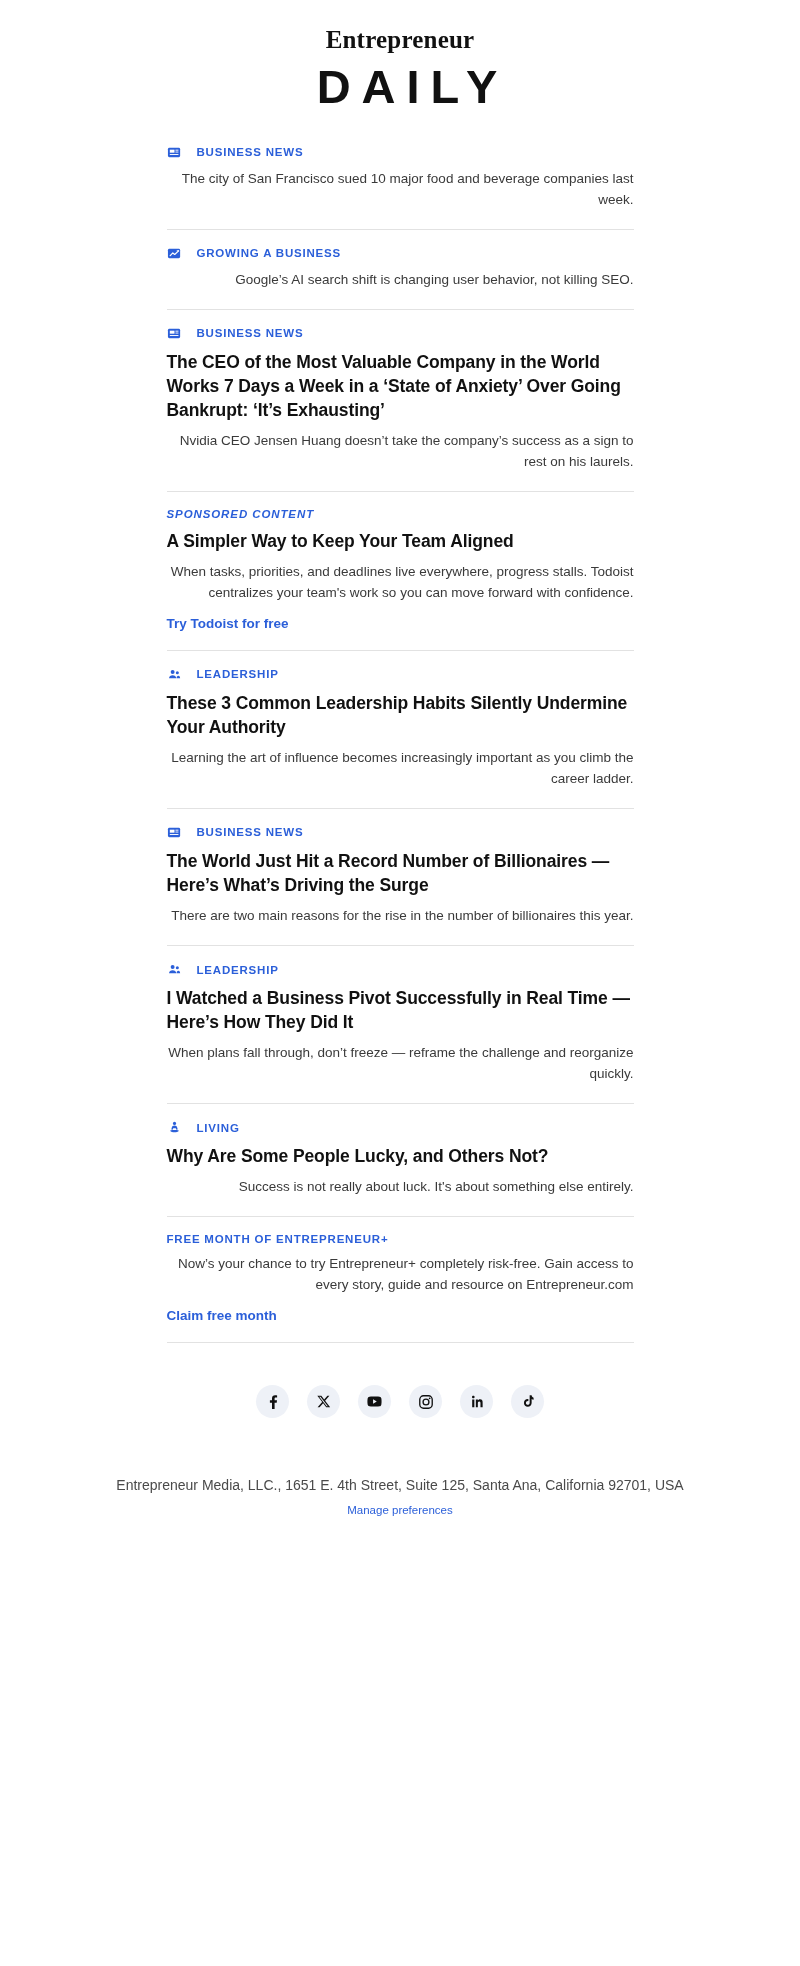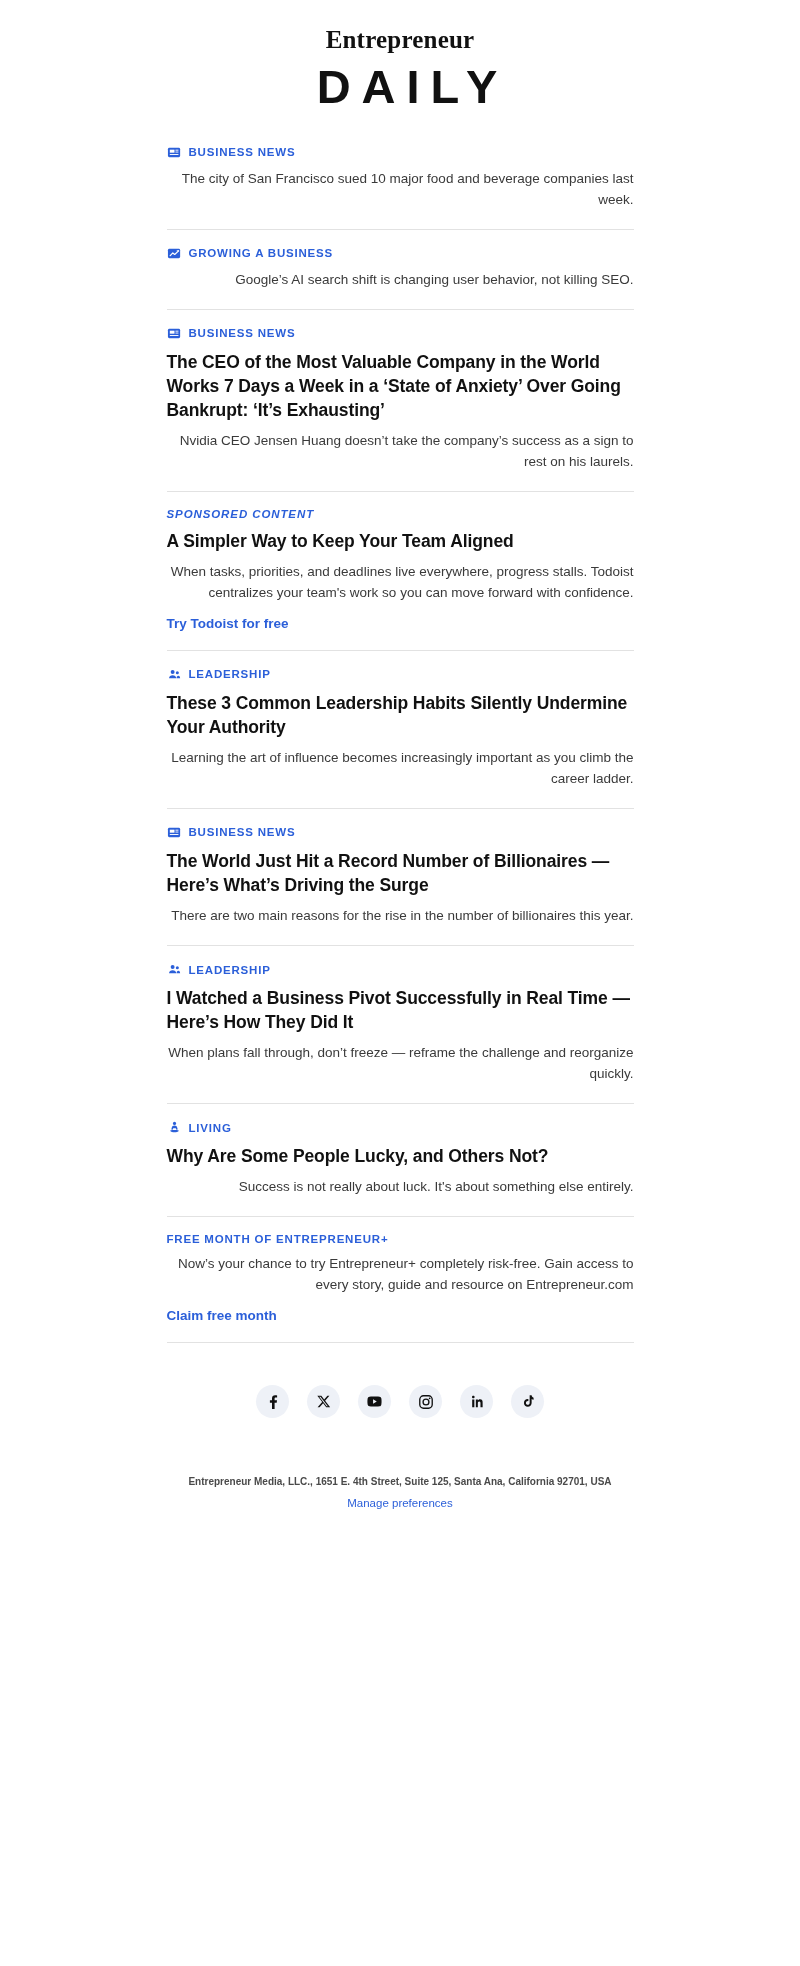--- a/index.html
+++ b/index.html
@@ -47,21 +47,21 @@
     padding: 0 96px;
   }
   .article {
     padding: 16px 0 18px 0;
     border-bottom: 1px solid #e2e2e2;
   }
   .article:first-of-type { padding-top: 18px; }
   .kicker {
     display: flex;
     align-items: center;
-    gap: 7px;
+    gap: 15px;
     margin-bottom: 9px;
   }
   .kicker-icon {
     width: 15px;
     height: 15px;
     display: inline-block;
     flex: 0 0 auto;
     color: #2b5fd9;
   }
   .kicker-icon svg { display: block; }
@@ -115,24 +115,24 @@
     color: #111111;
     text-decoration: none;
   }
   .social-btn svg { display: block; }
   
   .footer {
     text-align: center;
     padding: 26px 40px 28px 40px;
   }
   .footer-address {
-    font-size: 10px;
+    font-size: 14px;
     color: #4a4a4a;
     line-height: 1.6;
-    font-weight: bold;
+    font-weight: normal;
   }
   .footer-link {
     display: inline-block;
     margin-top: 7px;
     font-size: 11.5px;
     color: #2b5fd9;
     text-decoration: none;
   }
 </style>
 </head>

